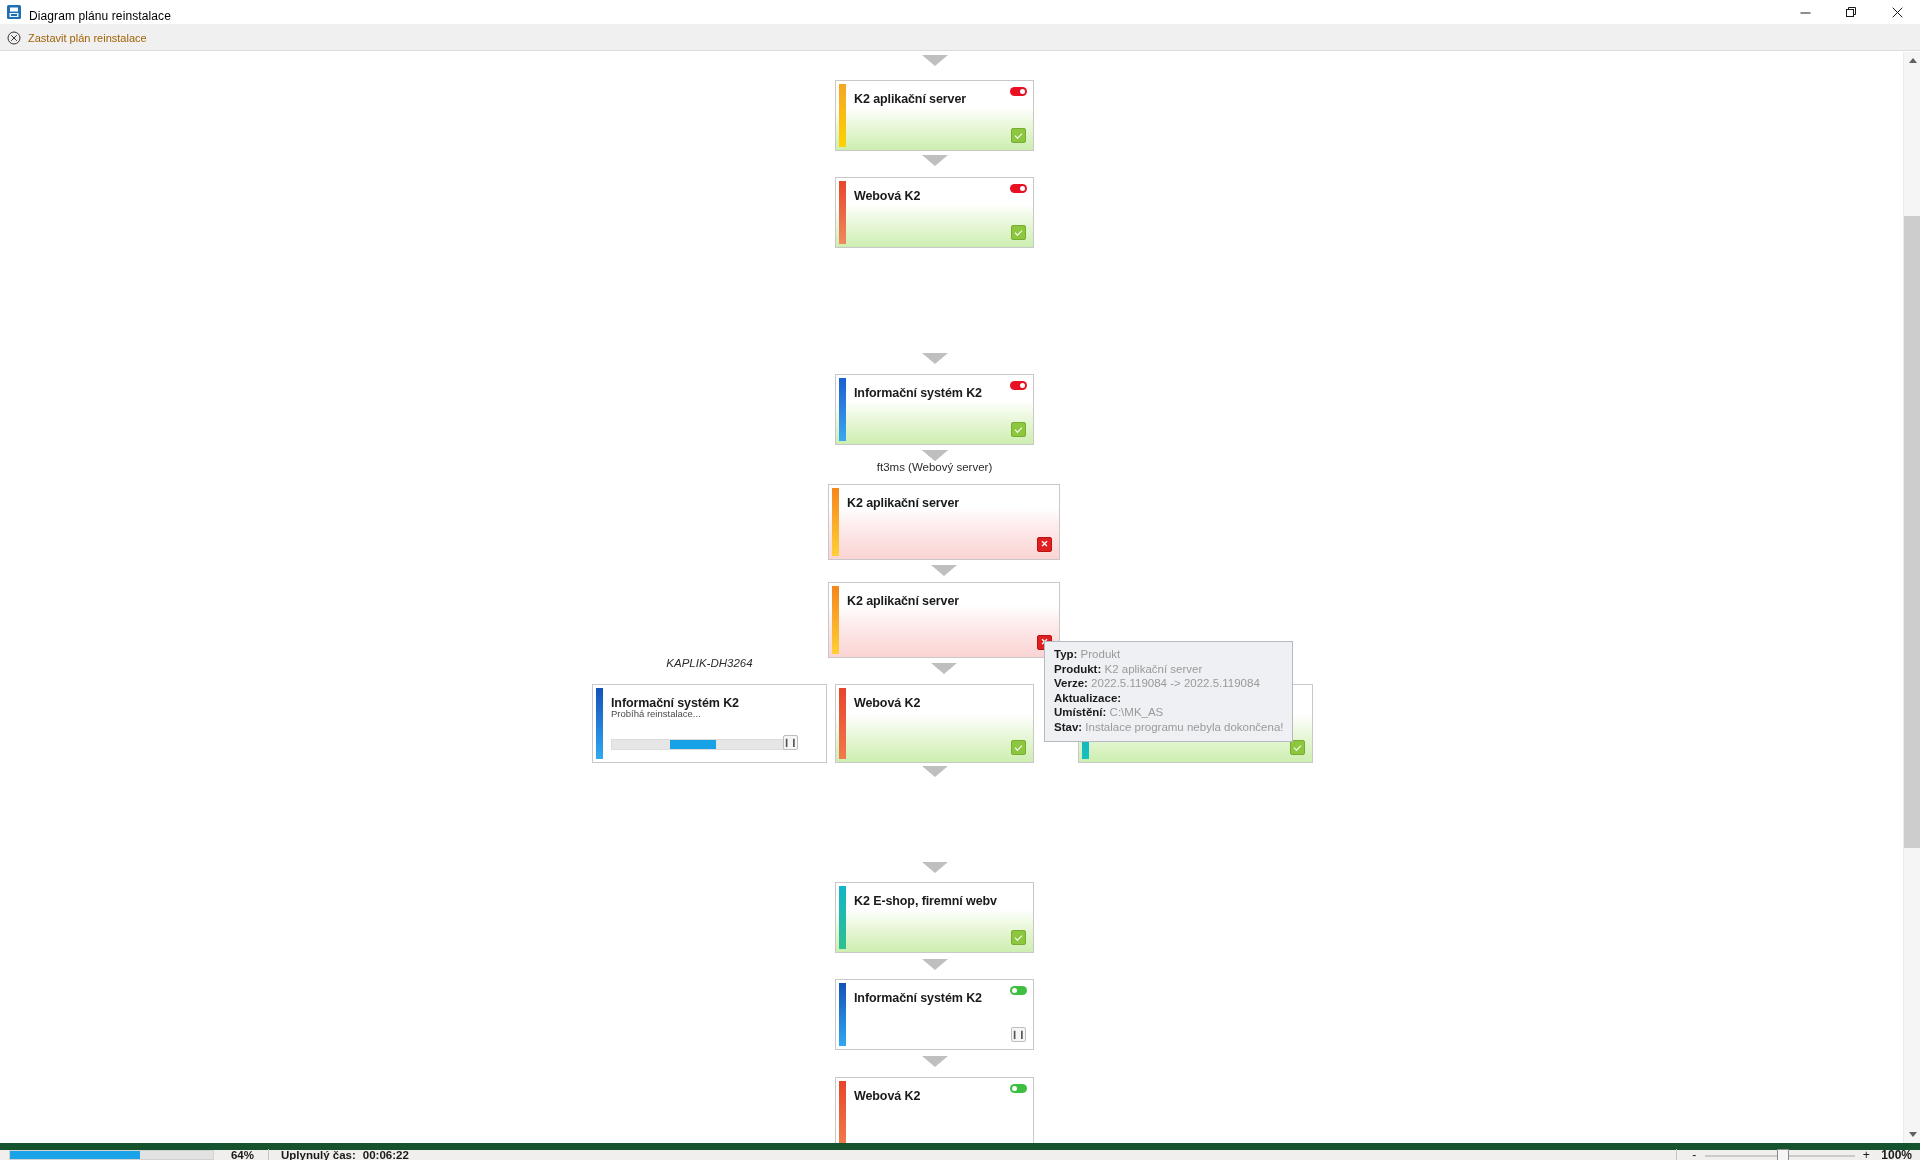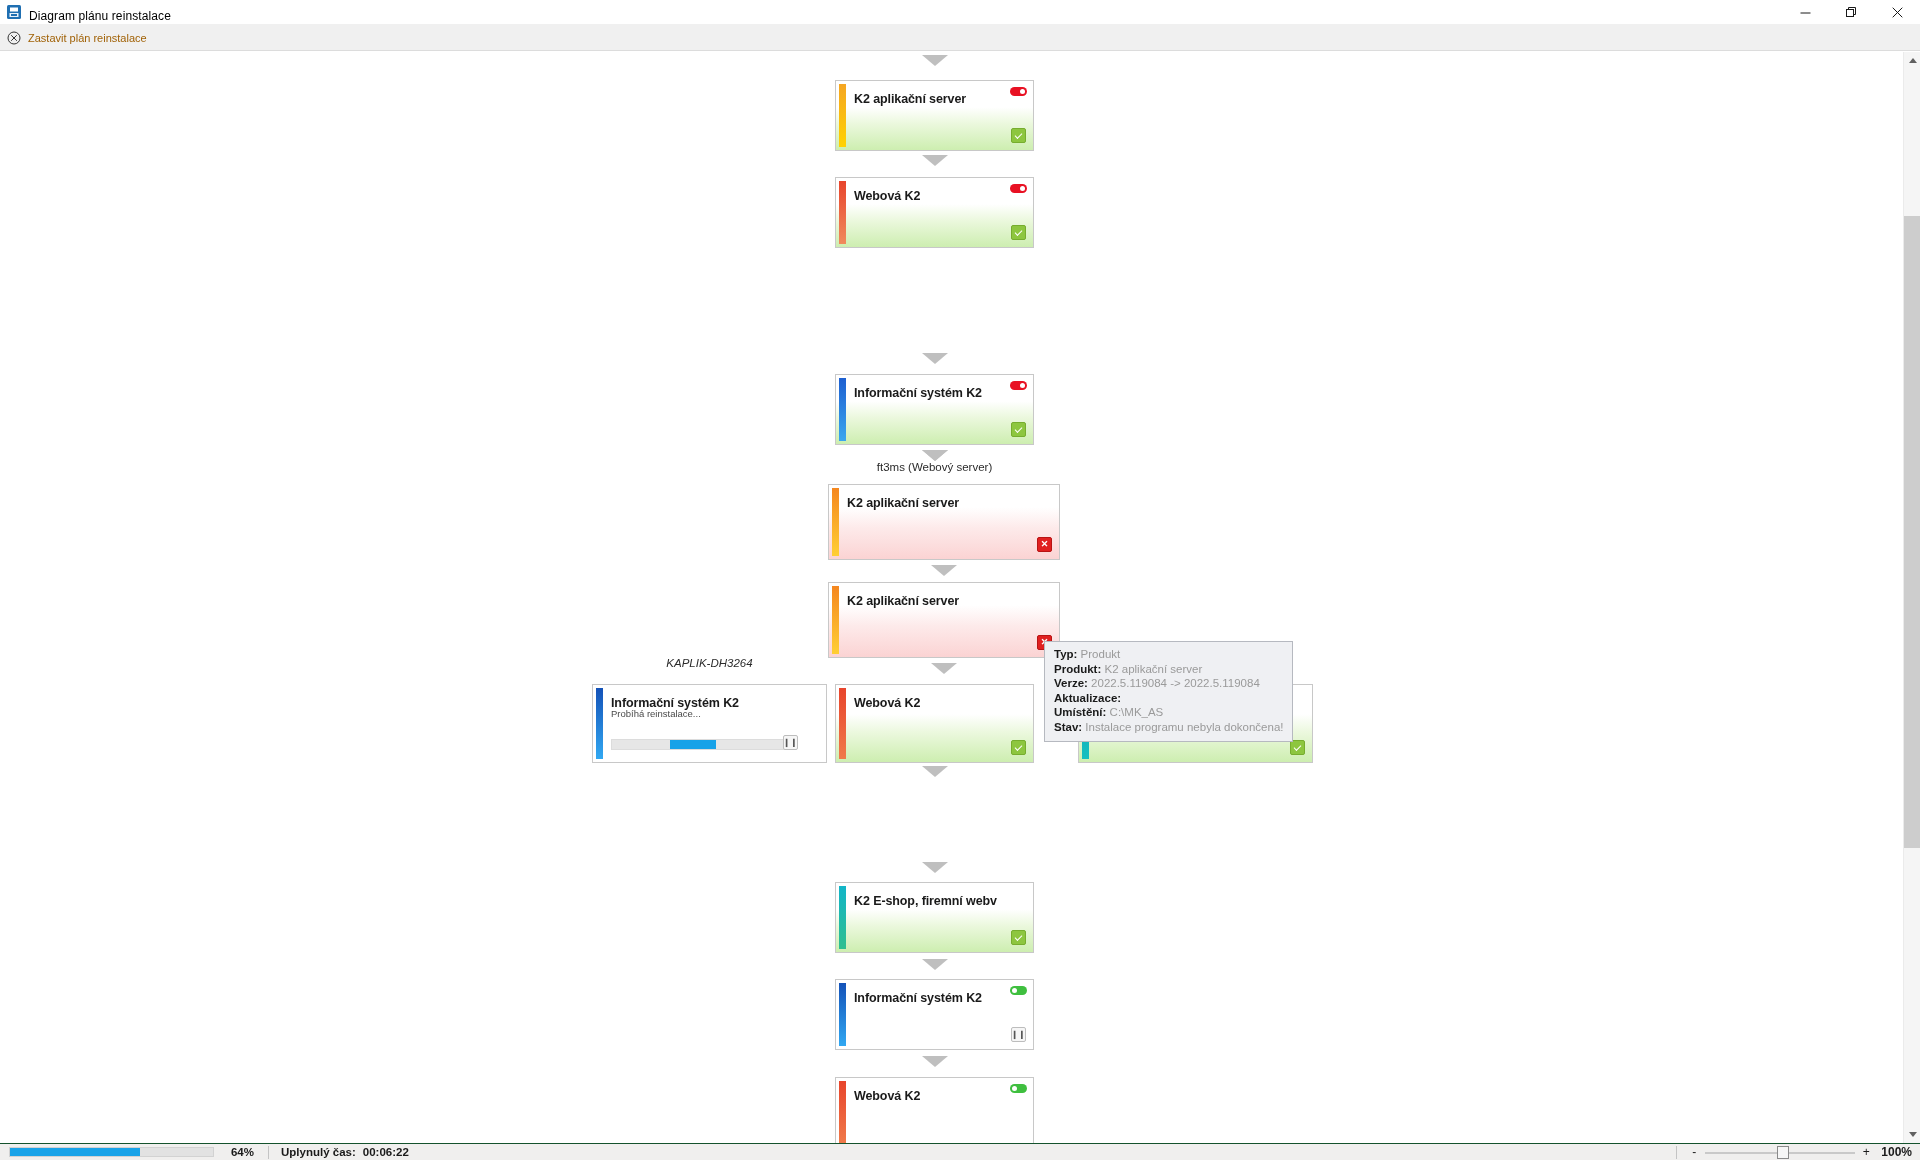--- a/index.html
+++ b/index.html
@@ -163,21 +163,21 @@
   #vscroll .sb-thumb {
     position: absolute; left: 0; width: 17px; background: #cdcdcd;
   }
   .caret { width: 0; height: 0; border-left: 4px solid transparent; border-right: 4px solid transparent; }
   .caret-up { border-bottom: 5px solid #606060; }
   .caret-down { border-top: 5px solid #606060; }
 
   
   #statusbar {
     position: absolute; left: 0; bottom: 0; width: 1920px; height: 17px;
-    background: #f0efee; border-top: 1px solid #14532d;
+    background: #f0efee; border-top: 7px solid #14532d;
     display: flex; align-items: center; font-size: 11.5px; color: #1a1a1a;
   }
   #statusbar .sb-progress {
     margin-left: 9px; width: 205px; height: 10px;
     background: #e2e2e2; border: 1px solid #d2d2d2; position: relative;
   }
   #statusbar .sb-progress .fill { position:absolute; left:0; top:0; bottom:0; background:#1aa3e8; }
   #statusbar .sb-pct { margin-left: 10px; font-weight: bold; width: 30px; text-align:right; }
   #statusbar .sep { width: 1px; height: 13px; background: #c4c4c4; margin: 0 12px 0 14px; }
   #statusbar .sb-elapsed-label { font-weight: bold; }

